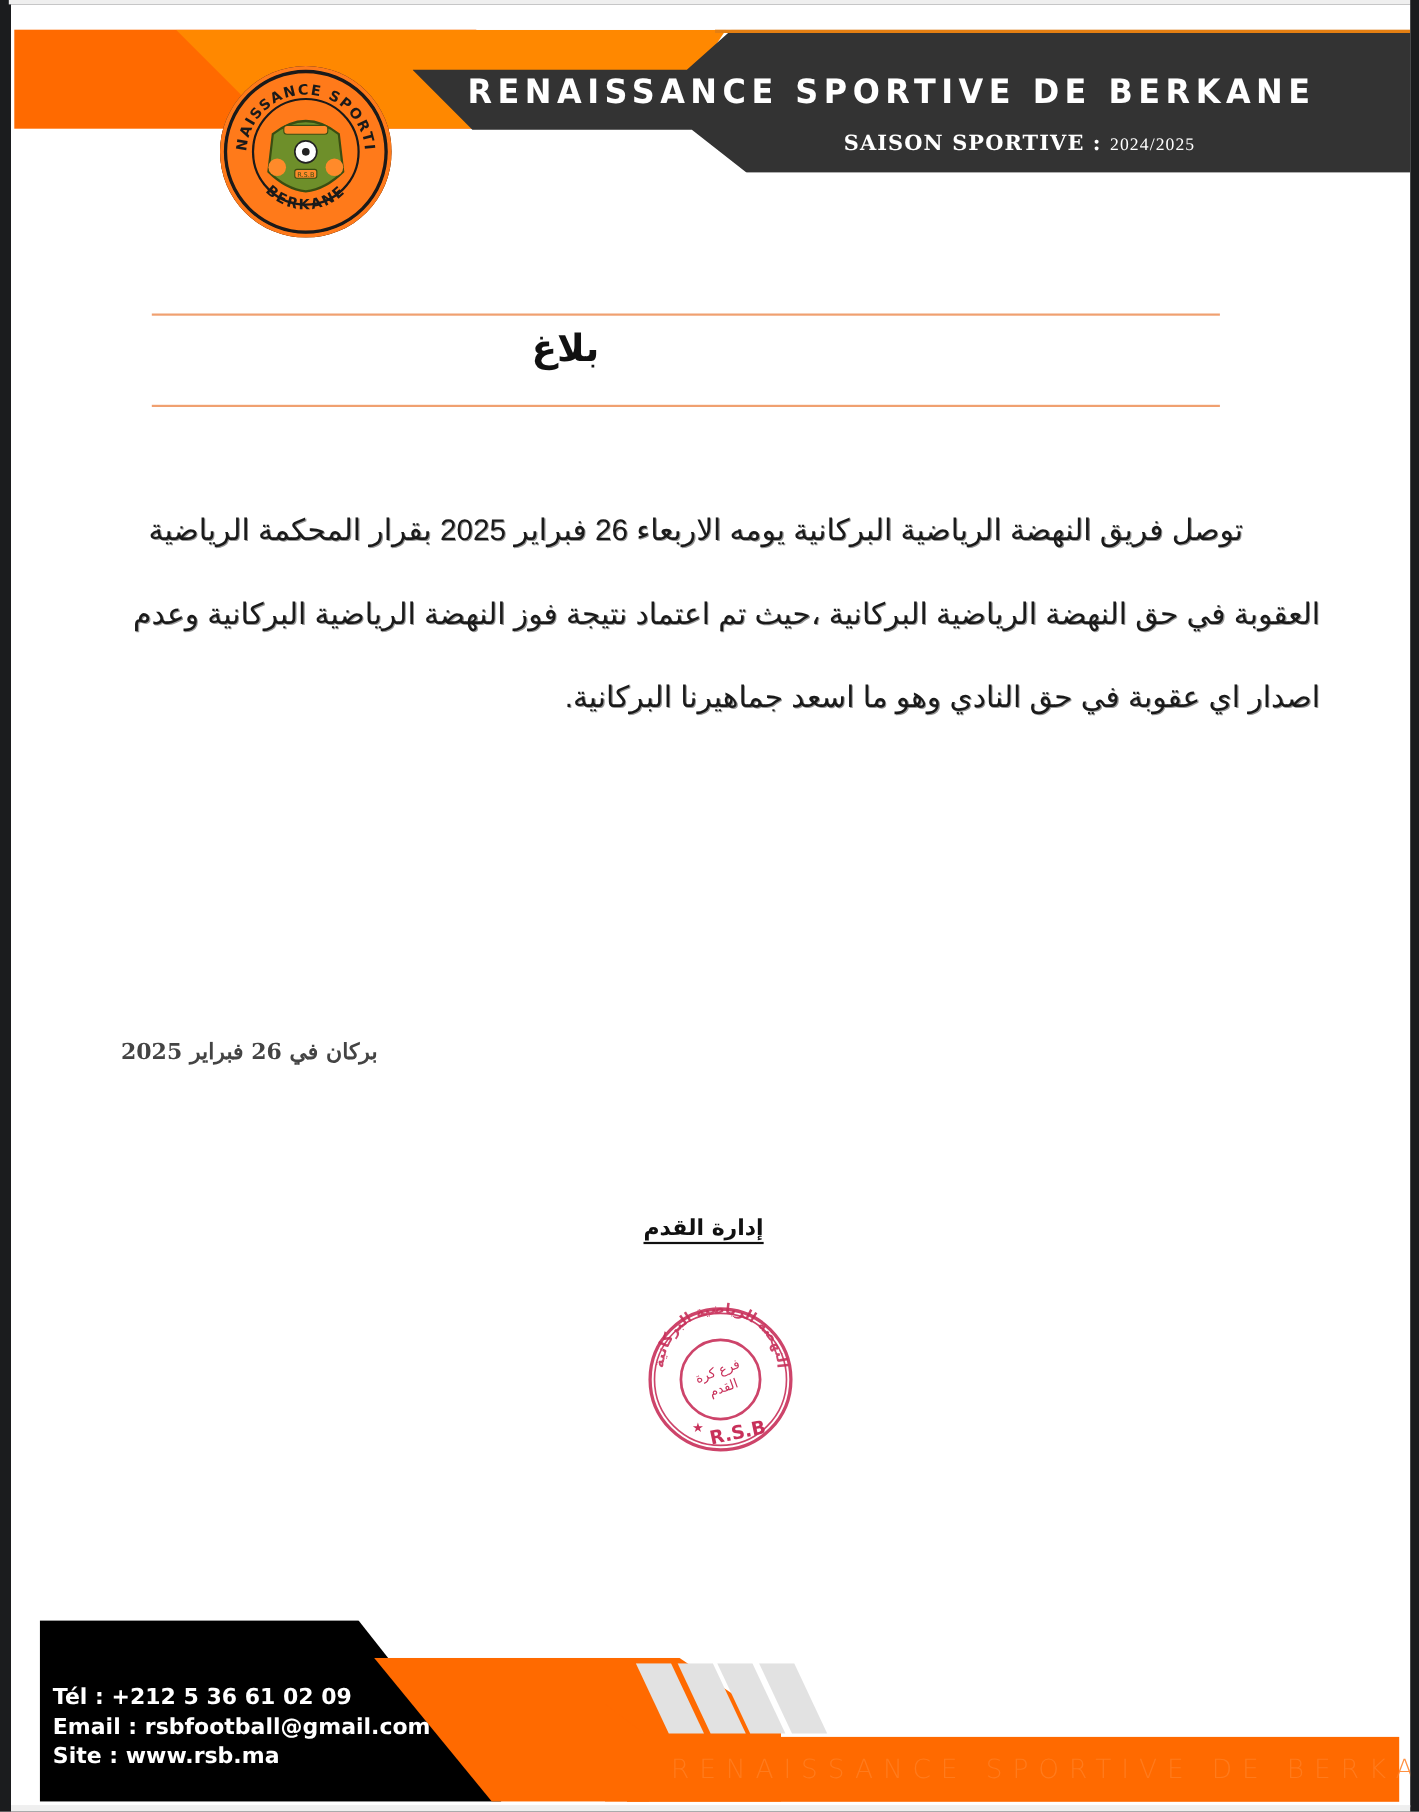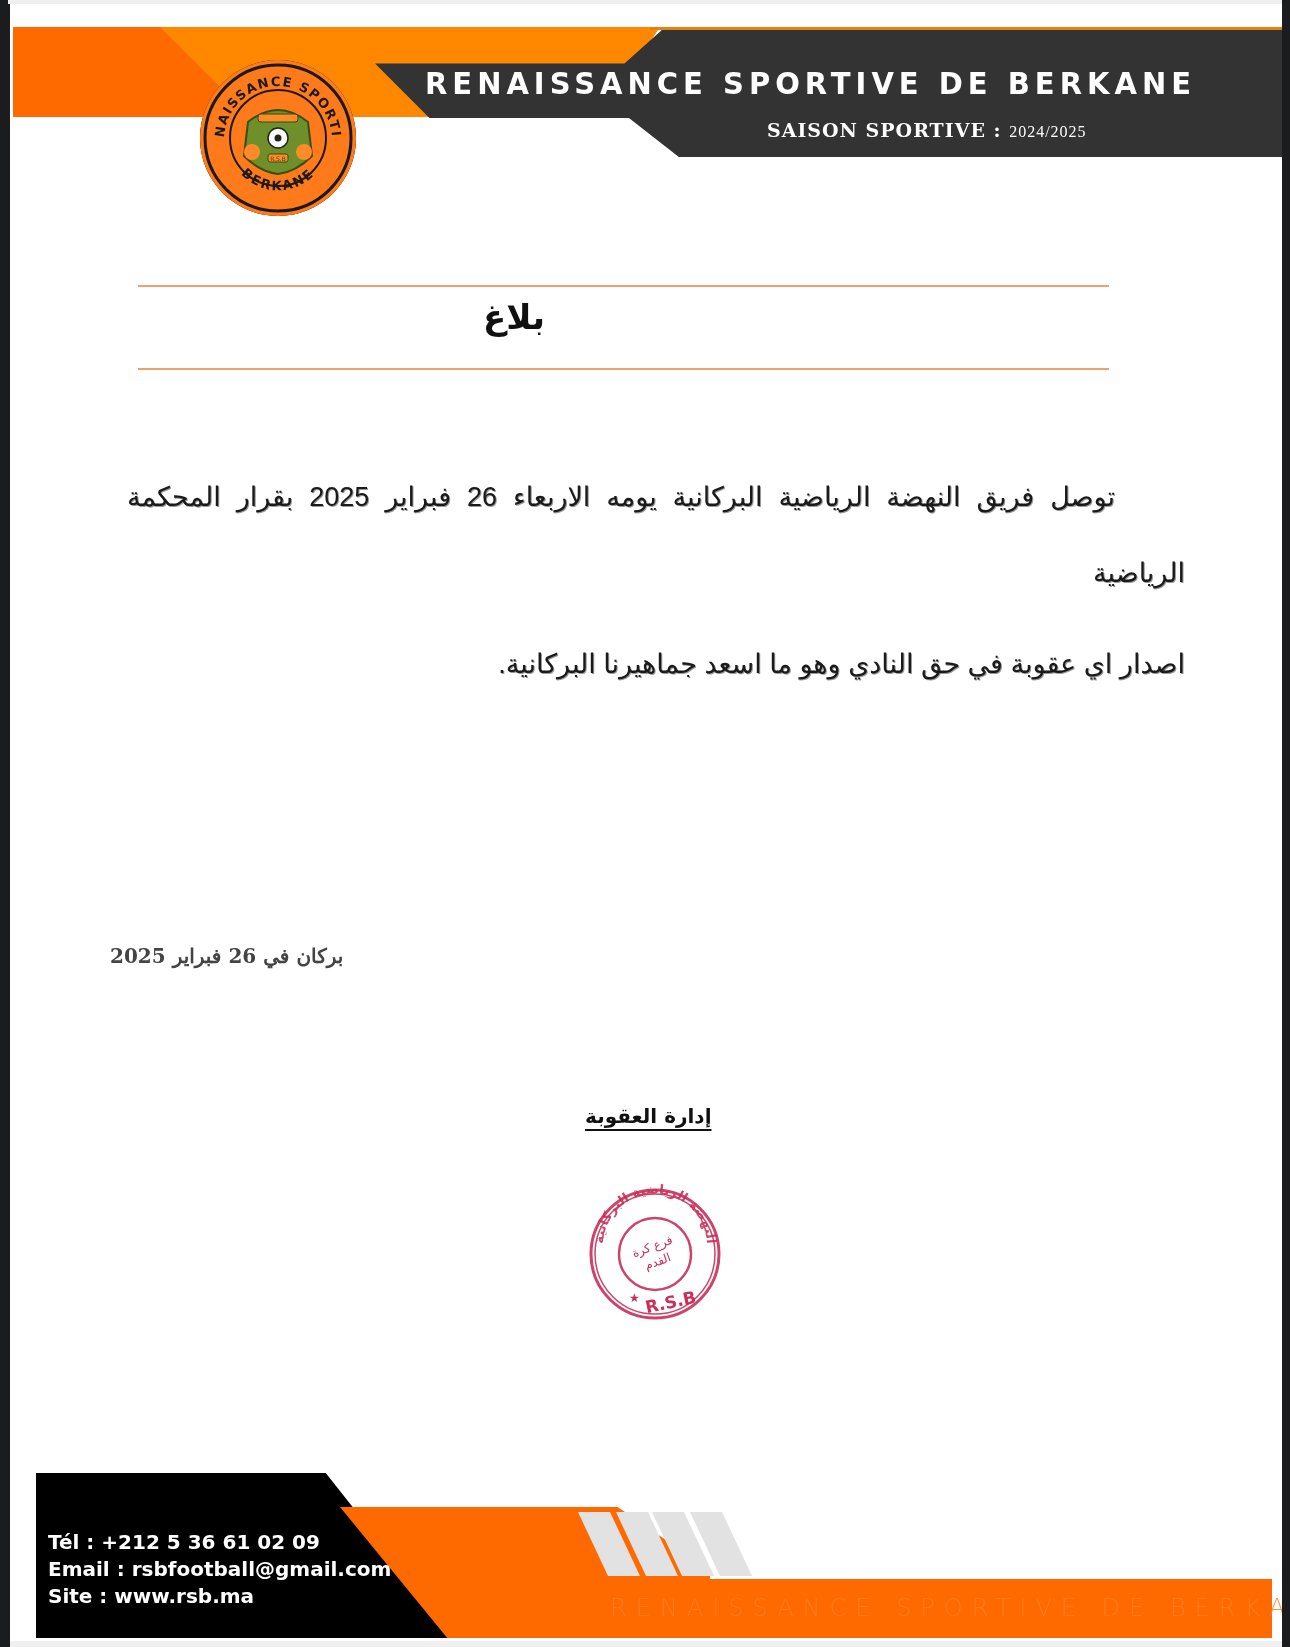--- a/index.html
+++ b/index.html
@@ -24,21 +24,21 @@
      box-shadow:inset 0 0 0 4px #ff7a1a, inset 0 0 0 6px #1a1a1a;}
   .logo svg{position:absolute;left:0;top:0;}
 
   
   .rule{position:absolute;left:128px;width:971px;height:2px;background:#f0a070;}
   .title{position:absolute;left:0;width:1008px;text-align:center;top:293px;font-family:"DejaVu Sans",sans-serif;font-weight:bold;font-size:34px;color:#111;}
 
   
   .body{position:absolute;left:102px;top:440px;width:1088px;direction:rtl;text-align:justify;
      font-family:"Liberation Sans",sans-serif;font-size:27px;line-height:76px;color:#1a1a1a;text-shadow:1px 1px 0 #999;}
-  .body p{margin:15px;text-align-last:right;}
+  .body p{margin:0;text-align-last:right;}
   .body .first{text-indent:70px;}
 
   .dateline{position:absolute;left:100px;top:940px;direction:rtl;font-family:"DejaVu Serif",serif;font-weight:bold;font-size:20px;color:#444;white-space:nowrap;}
 
   .signature{position:absolute;left:575px;top:1100px;direction:rtl;font-family:"DejaVu Sans",sans-serif;font-weight:bold;font-size:20px;color:#111;text-decoration:underline;text-underline-offset:6px;white-space:nowrap;}
 
   .stamp{position:absolute;left:575px;top:1180px;width:140px;height:140px;}
 
   
   .ft-black{position:absolute;left:26px;top:1469px;width:420px;height:165px;background:#000;
@@ -94,26 +94,27 @@
       <text x="78" y="101" font-size="6" text-anchor="middle" font-family="DejaVu Sans, sans-serif" fill="#3a4d12">R.S.B</text>
     </svg>
   </div>
 
   <div class="rule" style="top:281px"></div>
   <div class="title">بلاغ</div>
   <div class="rule" style="top:364px"></div>
 
   <div class="body">
     <p class="first">توصل فريق النهضة الرياضية البركانية يومه الاربعاء 26 فبراير 2025 بقرار المحكمة الرياضية</p>
+    <p>العقوبة في حق النهضة الرياضية البركانية ،حيث تم اعتماد نتيجة فوز النهضة الرياضية البركانية وعدم</p>
     <p style="text-align:center">اصدار اي عقوبة في حق  النادي وهو ما اسعد جماهيرنا البركانية.</p>
   </div>
 
   <div class="dateline">بركان في 26 فبراير 2025</div>
 
-  <div class="signature">إدارة العقوبة</div>
+  <div class="signature">إدارة القدم</div>
 
   <div class="stamp">
     <svg width="140" height="140" viewBox="0 0 140 140">
       <defs>
         <path id="stArc" d="M 20 76 A 52 52 0 1 1 120 76"></path>
       </defs>
       <g fill="none" stroke="#c8305a" opacity="0.9">
         <circle cx="70" cy="70" r="64" stroke-width="3"></circle>
         <circle cx="70" cy="70" r="60" stroke-width="1.5"></circle>
         <circle cx="70" cy="70" r="36" stroke-width="2.5"></circle>

